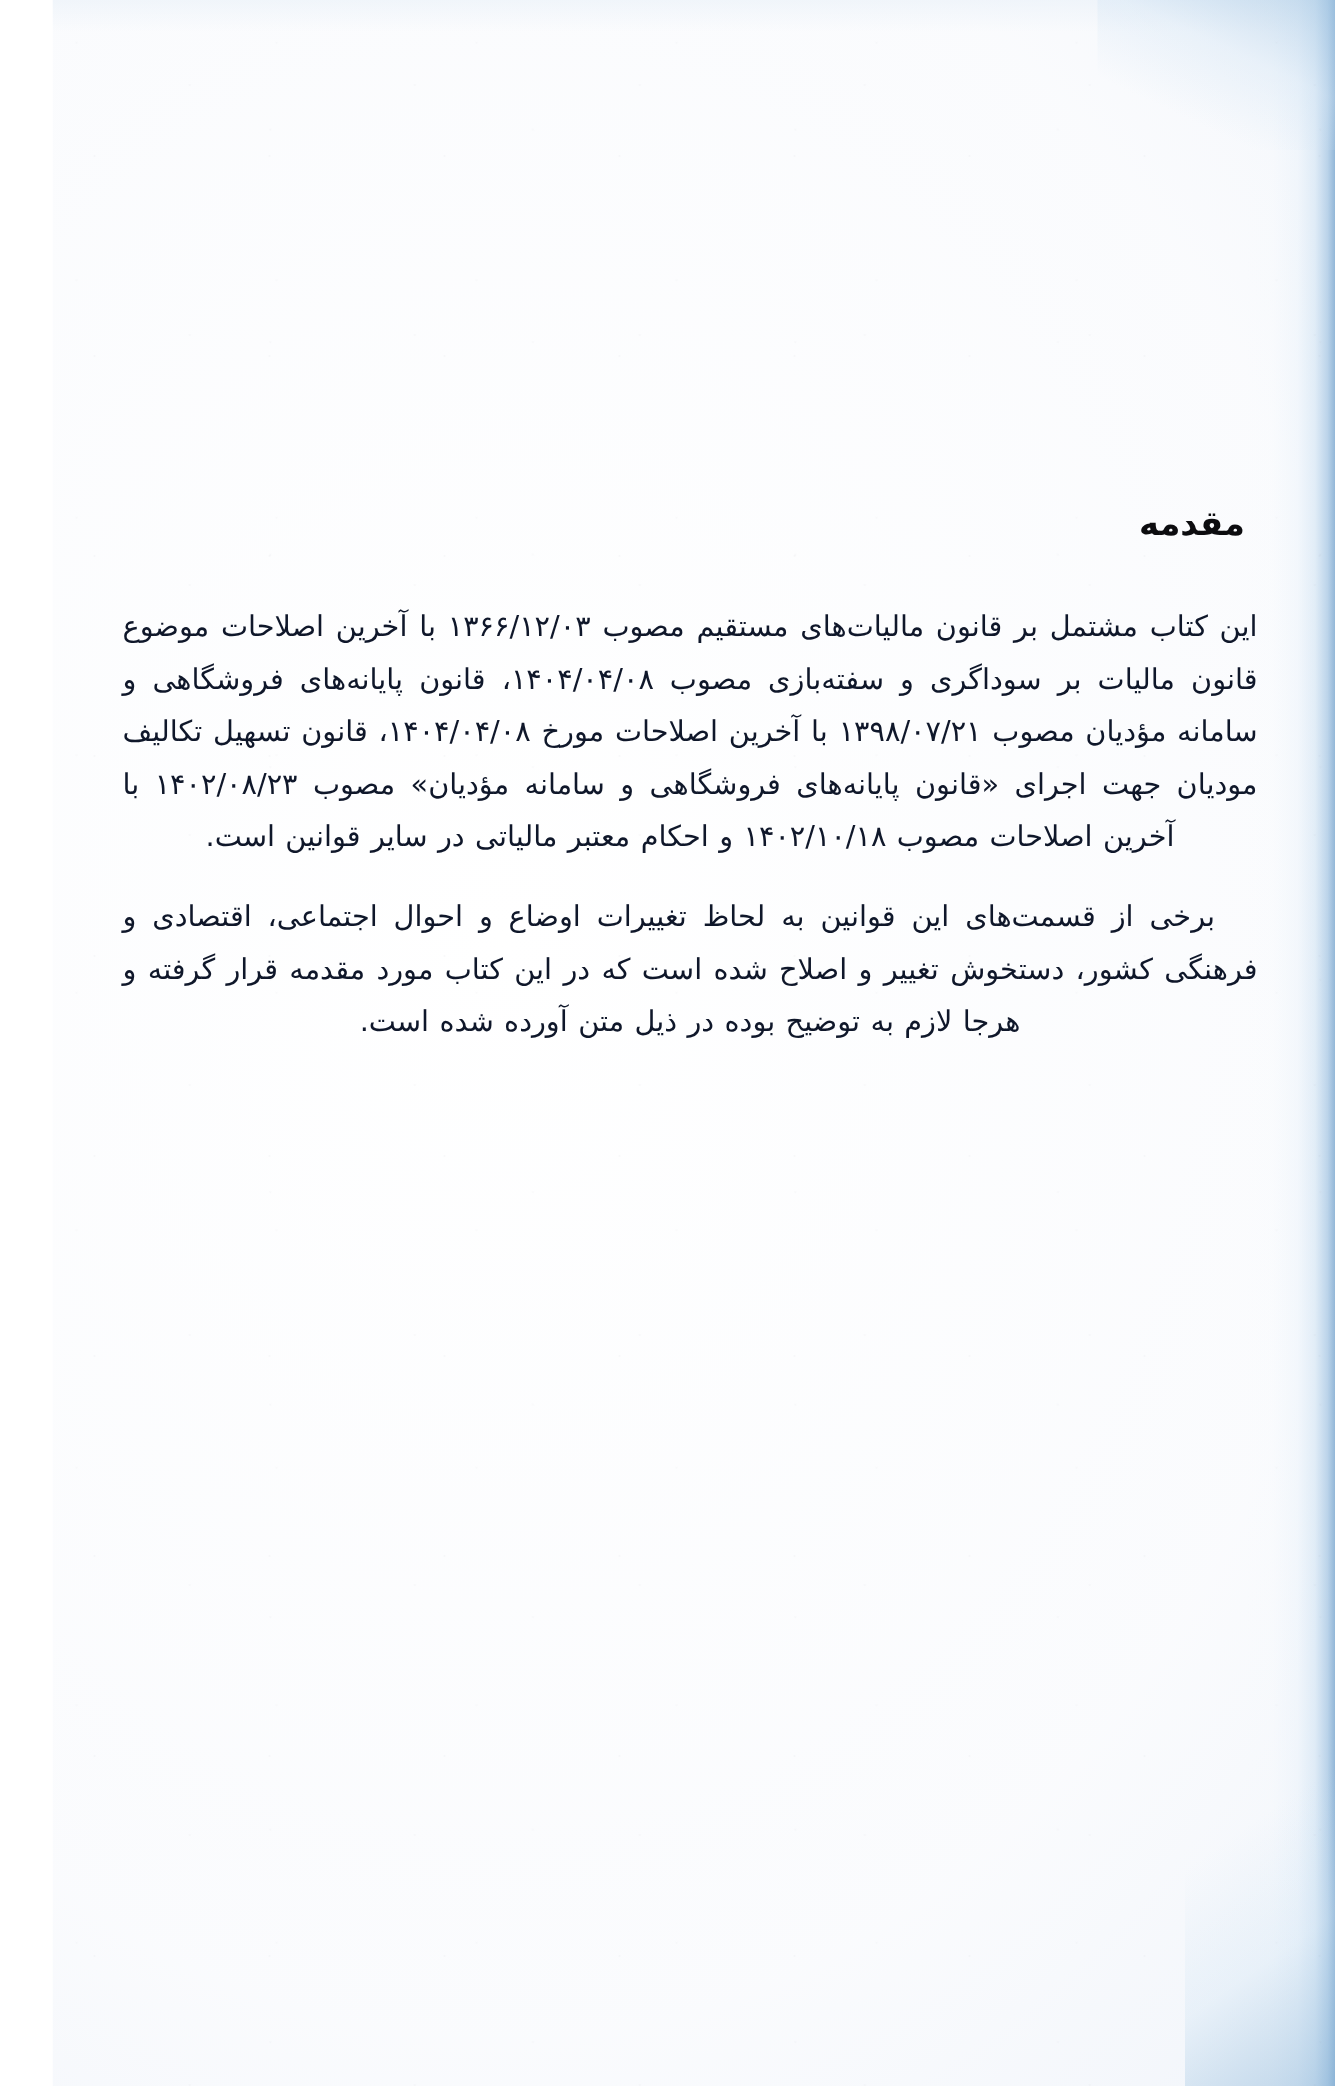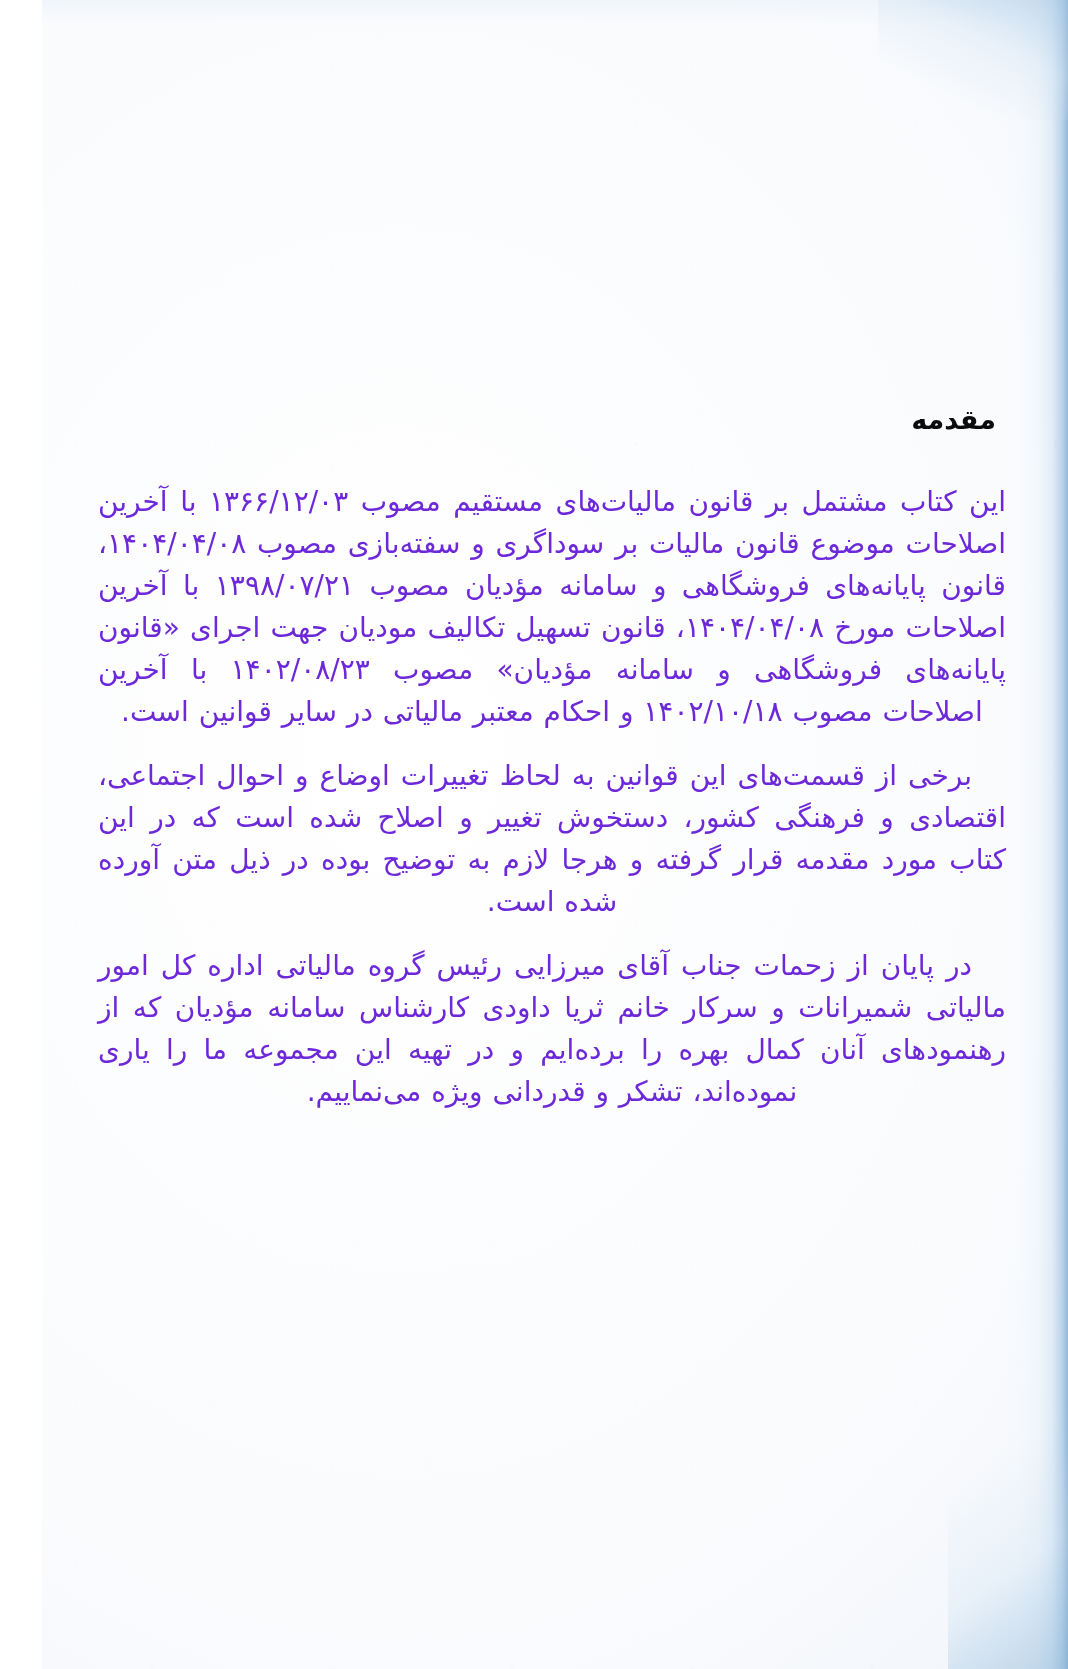--- a/index.html
+++ b/index.html
@@ -101,26 +101,26 @@
     font-size: 27px;
     font-weight: bold;
     text-align: right;
     letter-spacing: 0.5px;
     margin: 0 0 46px 0;
     padding-right: 10px;
     color: #0c0c0f;
   }
 
   .para {
-    font-size: 28px;
+    font-size: 23px;
     line-height: 42px;
     text-align: justify;
     text-align-last: center;
     margin: 0 0 22px 0;
-    color: #6d28d9;
+    color: #0f172a;
     word-spacing: 1px;
   }
 
   .para.indent {
     text-indent: 34px;
   }
 
   .para:last-child {
     margin-bottom: 0;
   }
@@ -152,16 +152,15 @@
   <div class="speckle"></div>
 
   <div class="content">
 
     <h1 class="heading">مقدمه</h1>
 
     <p class="para">این کتاب مشتمل بر قانون مالیات‌های مستقیم مصوب ۱۳۶۶/۱۲/۰۳ با آخرین اصلاحات موضوع قانون مالیات بر سوداگری و سفته‌بازی مصوب ۱۴۰۴/۰۴/۰۸، قانون پایانه‌های فروشگاهی و سامانه مؤدیان مصوب ۱۳۹۸/۰۷/۲۱ با آخرین اصلاحات مورخ ۱۴۰۴/۰۴/۰۸، قانون تسهیل تکالیف مودیان جهت اجرای «قانون پایانه‌های فروشگاهی و سامانه مؤدیان» مصوب ۱۴۰۲/۰۸/۲۳ با آخرین اصلاحات مصوب ۱۴۰۲/۱۰/۱۸ و احکام معتبر مالیاتی در سایر قوانین است.</p>
 
     <p class="para indent">برخی از قسمت‌های این قوانین به لحاظ تغییرات اوضاع و احوال اجتماعی، اقتصادی و فرهنگی کشور، دستخوش تغییر و اصلاح شده است که در این کتاب مورد مقدمه قرار گرفته و هرجا لازم به توضیح بوده در ذیل متن آورده شده است.</p>
 
-    <p class="para indent">در پایان از زحمات جناب آقای میرزایی رئیس گروه مالیاتی اداره کل امور مالیاتی شمیرانات و سرکار خانم ثریا داودی کارشناس سامانه مؤدیان که از رهنمودهای آنان کمال بهره را برده‌ایم و در تهیه این مجموعه ما را یاری نموده‌اند، تشکر و قدردانی ویژه می‌نماییم.</p>
 
   </div>
 </div>
 
 </body></html>

